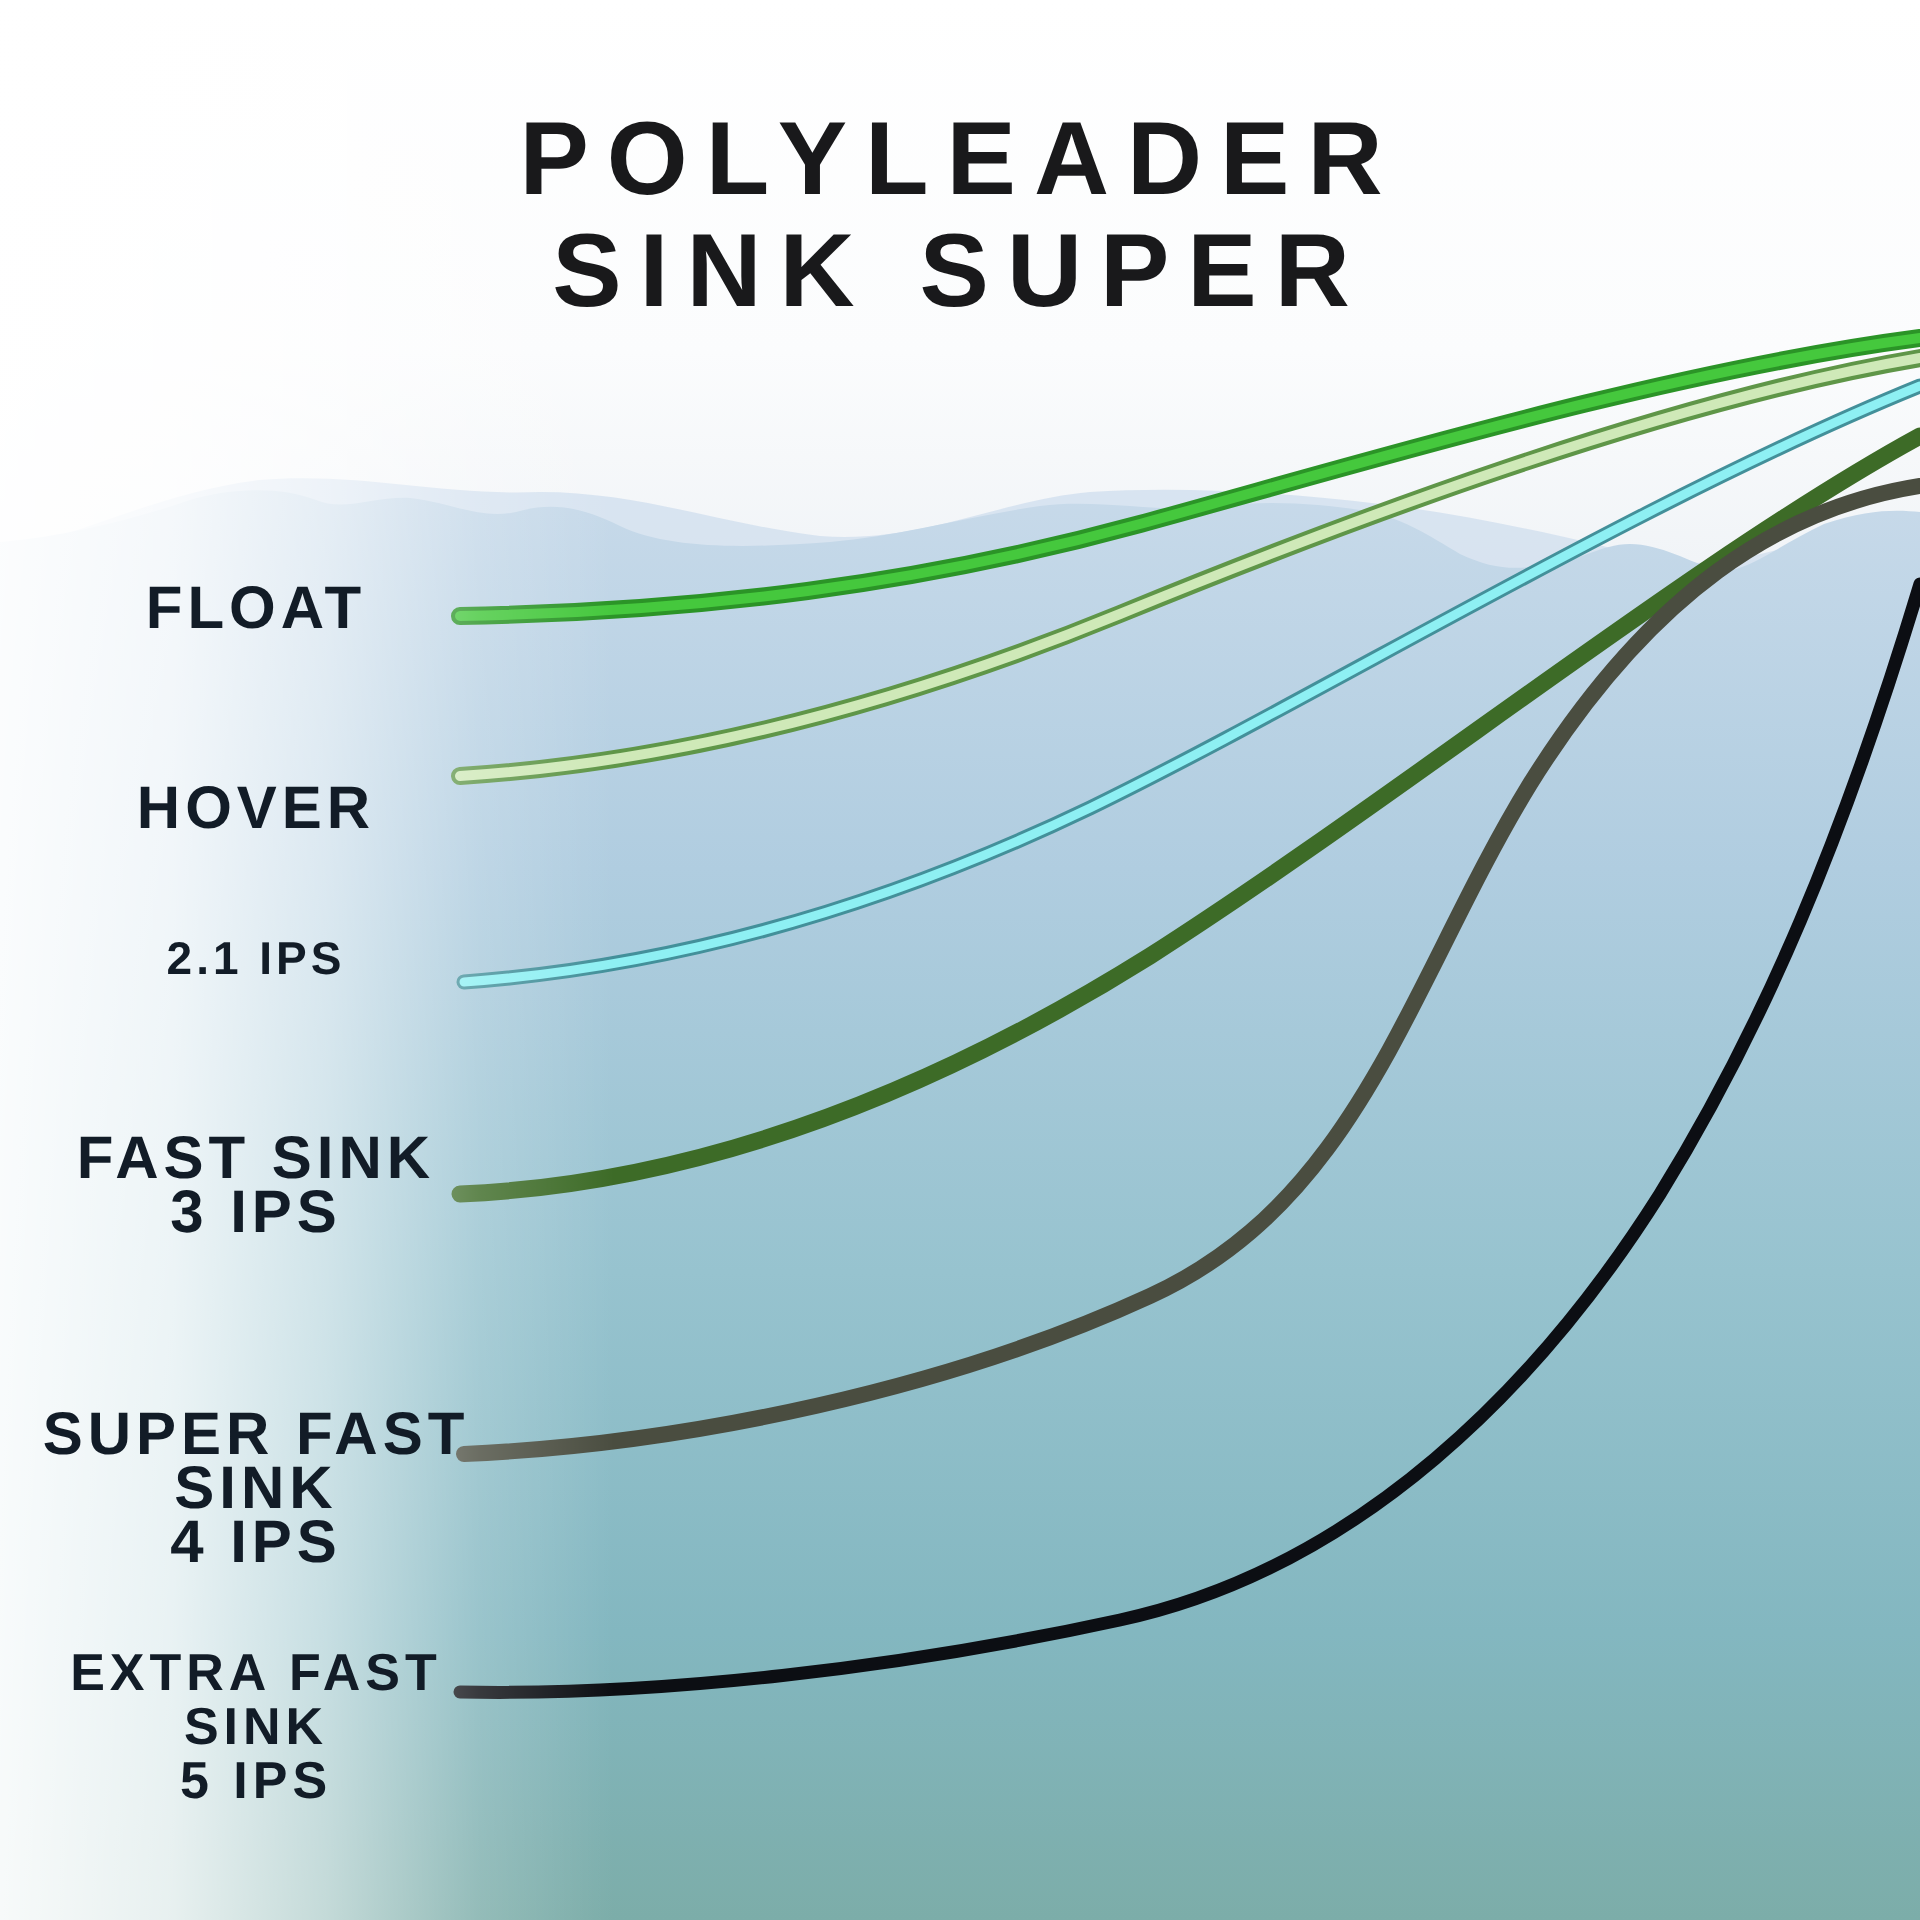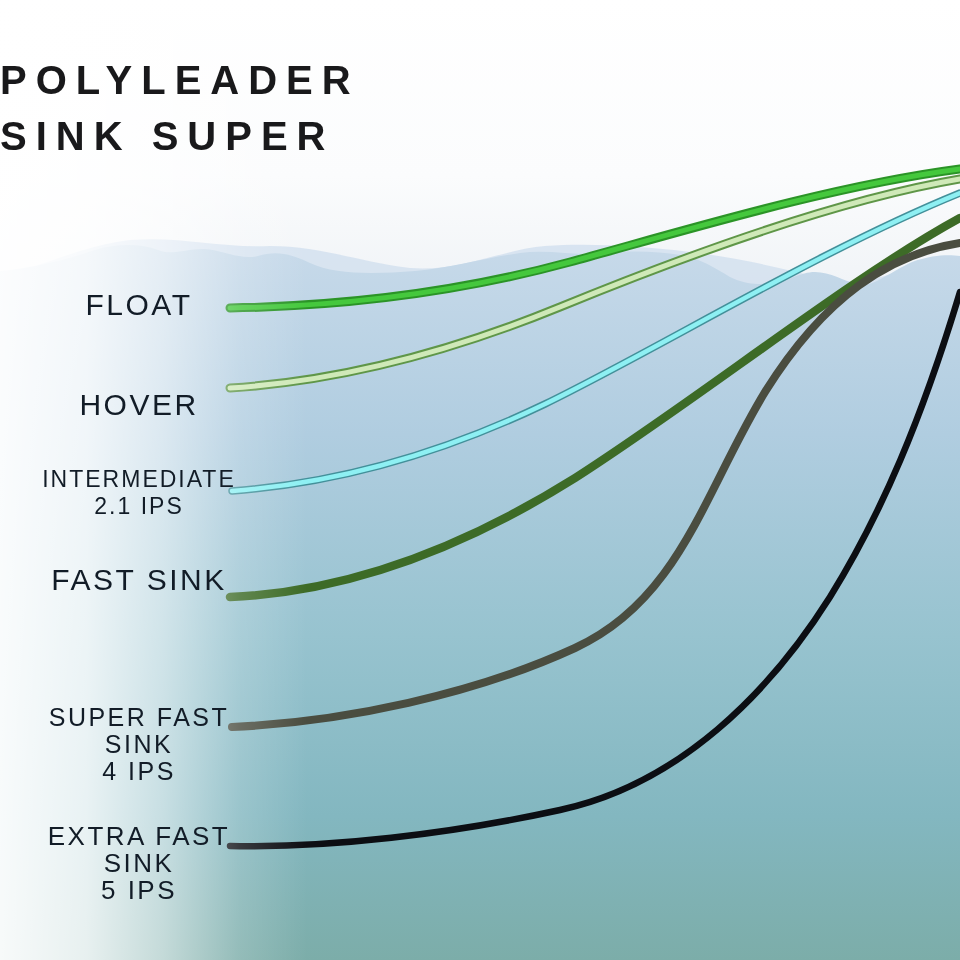--- a/index.html
+++ b/index.html
@@ -15,41 +15,42 @@
     background:linear-gradient(90deg,
       rgba(255,255,255,0.94) 0%,
       rgba(255,255,255,0.82) 9%,
       rgba(255,255,255,0.55) 17%,
       rgba(255,255,255,0.18) 25%,
       rgba(255,255,255,0) 32%);
     pointer-events:none;
   }
   .title{
     position:absolute;left:0;top:52px;width:960px;
+    text-align:center;
     color:#19191b;
     font-weight:bold;
-    font-size:40px;
+    font-size:52px;
     line-height:56px;
     letter-spacing:9px;
   }
   .title span{display:block;}
   .lbl{
-    position:absolute;left:11px;width:256px;
+    position:absolute;left:0;width:256px;
     text-align:center;
     color:#121c27;
-    font-weight:normal;
+    font-weight:bold;
     letter-spacing:2.5px;
     line-height:1.15;
   }
   .lbl span{display:block;}
   .lbl-float          {top:288px;font-size:30px;}
   .lbl-hover          {top:368px;font-size:30px;margin-top:20px;}
   .lbl-intermediate   {top:466px;font-size:23px;letter-spacing:2px;line-height:27px;}
   .lbl-fast-sink      {top:566px;font-size:30px;line-height:27px;}
-  .lbl-super-fast-sink{top:704px;font-size:25px;line-height:27px;}
+  .lbl-super-fast-sink{top:704px;font-size:30px;line-height:27px;}
   .lbl-extra-fast-sink{top:823px;font-size:26px;line-height:27px;}
 </style>
 </head>
 <body>
 
 <div id="canvas">
 
   <svg id="bg-svg" viewBox="0 0 960 960" xmlns="http://www.w3.org/2000/svg">
     <defs>
       <linearGradient id="skyGrad" x1="0" y1="0" x2="0" y2="1">
@@ -102,25 +103,25 @@
     <span>SINK SUPER</span>
   </div>
 
   <div class="lbl lbl-float">
     <span>FLOAT</span>
   </div>
   <div class="lbl lbl-hover">
     <span>HOVER</span>
   </div>
   <div class="lbl lbl-intermediate">
-    <span>INTERMEDIATE</span>
     <span>2.1 IPS</span>
   </div>
   <div class="lbl lbl-fast-sink">
     <span>FAST SINK</span>
+    <span>3 IPS</span>
   </div>
   <div class="lbl lbl-super-fast-sink">
     <span>SUPER FAST SINK</span>
     <span>4 IPS</span>
   </div>
   <div class="lbl lbl-extra-fast-sink">
     <span>EXTRA FAST SINK</span>
     <span>5 IPS</span>
   </div>
 

